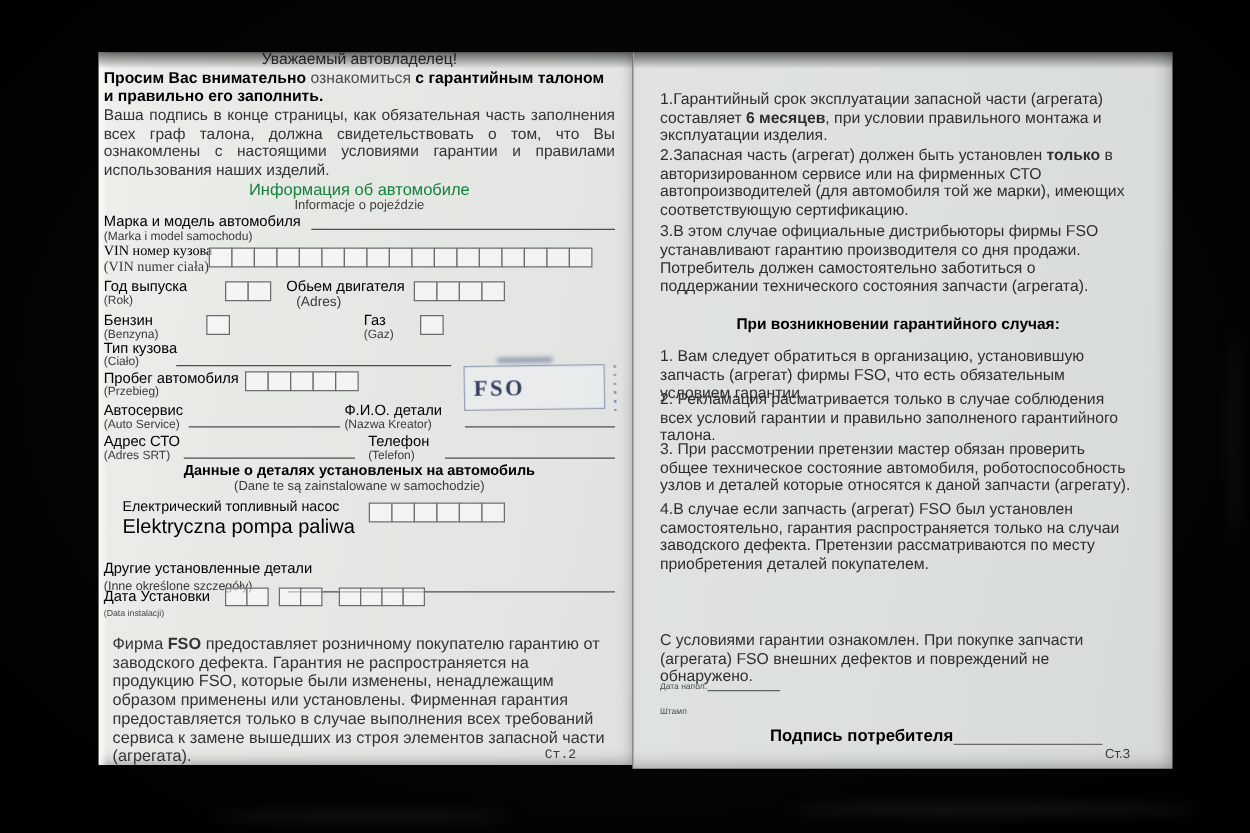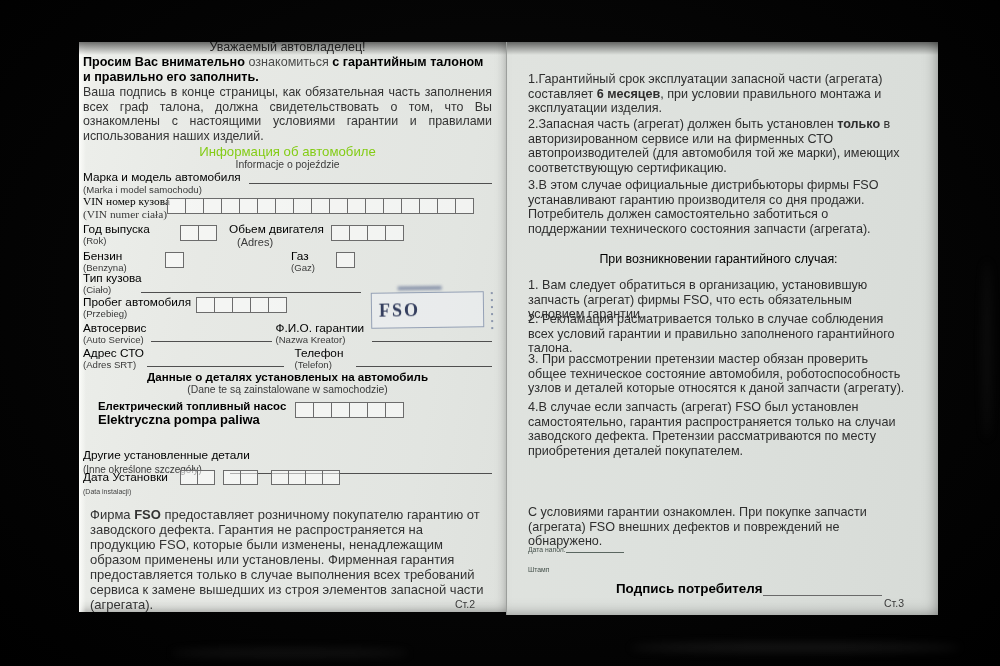--- a/index.html
+++ b/index.html
@@ -39,21 +39,21 @@
   .content{position:absolute;}
   .row{position:absolute;left:0;right:0;}
   .flex{display:flex;align-items:flex-start;}
   .center{text-align:center;}
   .b{font-weight:bold;}
 
   .lp-title{font-size:12.5px;color:#2e2e2e;}
   .lp-intro{font-size:12.6px;line-height:1.16;}
   .lp-intro .reg{color:#4a4a4a;}
   .lp-body{font-size:12.4px;line-height:1.17;text-align:justify;color:#333;}
-  .sec-title{font-size:13.2px;color:#84cc16;}
+  .sec-title{font-size:13.2px;color:#15803d;}
   .sec-sub{font-size:10.4px;color:#3c3c3c;}
 
   .ru{font-size:11.8px;white-space:nowrap;}
   .pl{font-size:9.6px;color:#3a3a3a;white-space:nowrap;}
   .stack{display:flex;flex-direction:column;line-height:1.12;}
   .serif{font-family:"Liberation Serif", serif;font-size:11.4px;}
   .uline{flex:1;height:13px;border-bottom:1px solid #4f4f4f;}
   .boxes{display:flex;}
   .cell{box-sizing:border-box;display:inline-block;width:19px;height:16px;border:1px solid #6c6c6c;
         margin-right:-1px;background:rgba(255,255,255,0.55);}
@@ -64,49 +64,49 @@
          display:flex;align-items:center;padding-left:7px;filter:blur(0.3px);}
   .stamp .fso{font-family:"Liberation Serif", serif;font-weight:bold;font-size:18px;
               letter-spacing:2px;color:#343e5e;}
   .stamp::before{content:"";position:absolute;top:-7px;left:26px;width:44px;height:4px;
                  background:#8b96ac;filter:blur(1.6px);}
   .stamp::after{content:"";position:absolute;right:-10px;top:0;bottom:-4px;width:2px;
                 background:repeating-linear-gradient(to bottom,#8b96ac 0 2px, transparent 2px 7px);}
 
   .parts-title{font-size:11.6px;}
   .parts-sub{font-size:10.4px;color:#3a3a3a;}
-  .pump .ru, .pump .pl2{font-weight:bold;}
-  .pump .pl2{font-size:13px;white-space:nowrap;}
+  .pump .ru, .pump .pl2{font-weight:normal;}
+  .pump .pl2{font-size:16px;white-space:nowrap;}
   .tinylbl{font-size:7px;color:#454545;}
   .wc-title{font-size:12.2px;font-weight:bold;}
   .wc-text{font-size:13px;line-height:1.16;color:#333;padding-left:7px;}
   .pageno{position:absolute;font-size:10.5px;color:#3a3a3a;}
 
   .rp-title{font-size:20px;font-weight:bold;color:#1f1f1f;letter-spacing:0.2px;}
   .rp-p{font-size:12.6px;line-height:1.16;color:#2e2e2e;}
-  .rp-case-title{font-size:12.4px;font-weight:normal;}
+  .rp-case-title{font-size:12.4px;font-weight:bold;}
   .rp-tiny{font-size:6.8px;color:#44504a;display:flex;align-items:flex-end;}
   .rp-tiny .tline{width:58px;border-bottom:1px solid #5a6660;height:7px;}
   .sig{display:flex;align-items:flex-end;}
   .sig-label{font-size:13.4px;font-weight:bold;white-space:nowrap;}
 </style>
 </head>
 <body>
 
 <div class="backdrop">
   <div class="smudge s1"></div>
   <div class="smudge s2"></div>
   <div class="smudge s3"></div>
 </div>
 
 <div class="page page-left">
   <div class="stamp">
     <span class="fso">FSO</span>
   </div>
-  <div class="pageno" style="right:31px;bottom:2px;">Ст.2</div>
+  <div class="pageno" style="right:45px;bottom:2px;font-family:Liberation Mono, monospace;">Ст.2</div>
 </div>
 <div class="content lp-content">
 
   <div class="row center lp-title" style="top:-2px">Уважаемый автовладелец!</div>
 
   <div class="row lp-intro" style="top:13px"><span class="b">Просим Вас внимательно</span><span class="reg"> ознакомиться </span><span class="b">с гарантийным талоном и правильно его заполнить.</span></div>
 
   <div class="row lp-body" style="top:43px">Ваша подпись в конце страницы, как обязательная часть заполнения всех граф талона, должна свидетельствовать о том, что Вы ознакомлены с настоящими условиями гарантии и правилами использования наших изделий.</div>
 
   <div class="row center sec-title" style="top:102px">Информация об автомобиле</div>
@@ -206,21 +206,21 @@
       </div>
   </div>
 
   <div class="row flex" style="top:280px">
     <div class="stack" style="width:68px">
       <span class="ru">Автосервис</span>
       <span class="pl">(Auto Service)</span>
     </div>
     <span class="uline" style="max-width:128px;margin-top:6px"></span>
     <div class="stack" style="margin-left:4px;width:96px">
-      <span class="ru">Ф.И.О. гарантии</span>
+      <span class="ru">Ф.И.О. детали</span>
       <span class="pl">(Nazwa Kreator)</span>
     </div>
     <span class="uline" style="margin-top:6px"></span>
   </div>
 
   <div class="row flex" style="top:305px">
     <div class="stack" style="width:64px">
       <span class="ru">Адрес СТО</span>
       <span class="pl">(Adres SRT)</span>
     </div>

